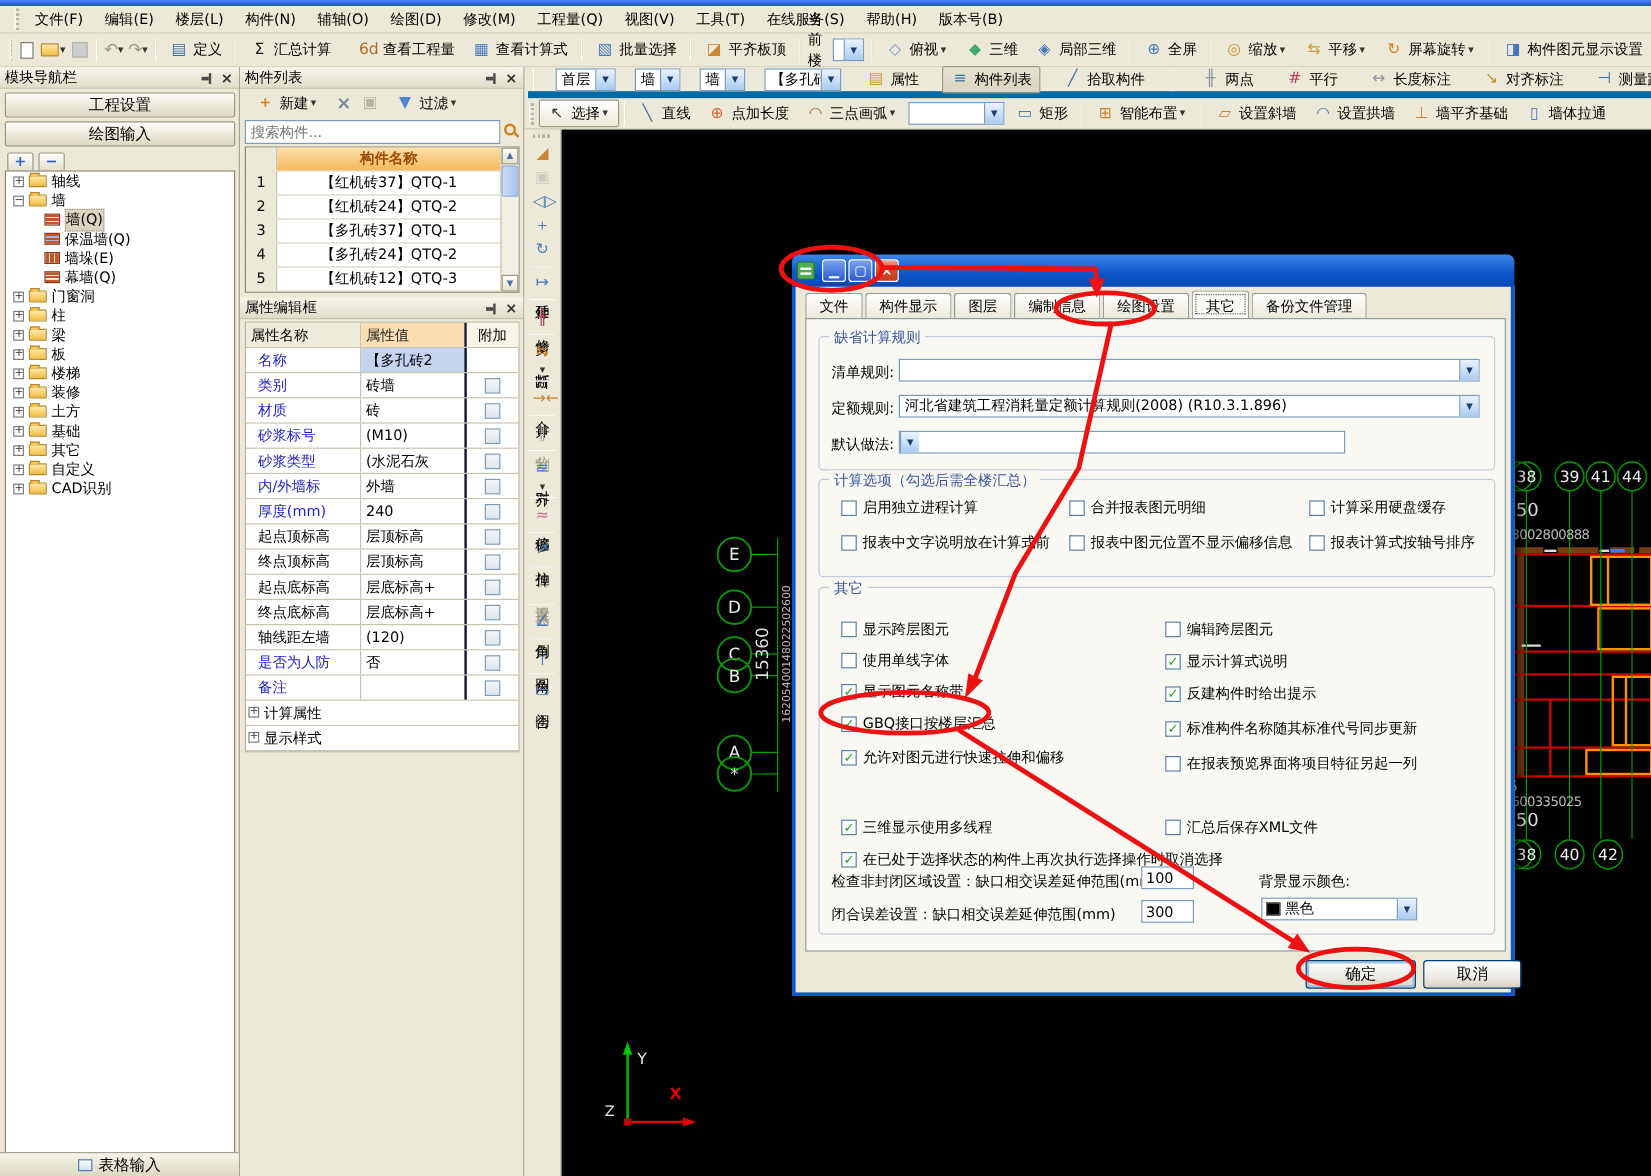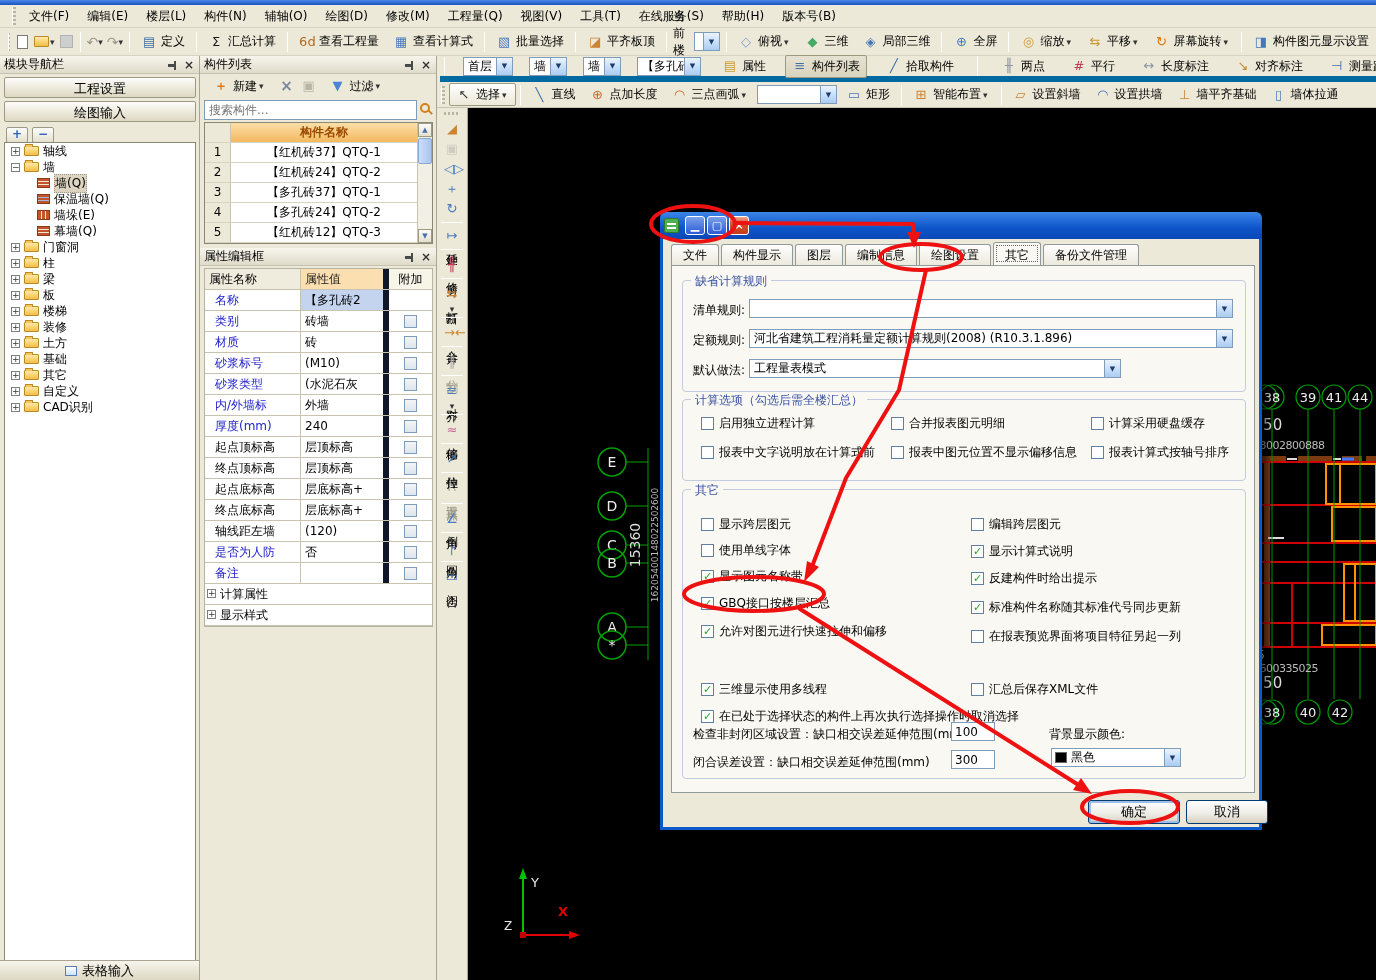--- a/index.html
+++ b/index.html
@@ -73,21 +73,21 @@
   .chead .cname{background:linear-gradient(#FCDFA9,#F3B95F);color:#9C4A00;font-weight:bold;}
   .chead .cnum{background:var(--beige);}
   #comp-scroll{position:absolute;right:0;top:0;bottom:0;width:15px;background:#F2F0E4;border-left:1px solid #C9C4B2;}
   .sbtn{position:absolute;left:0;width:14px;height:14px;background:linear-gradient(#FDFCFB,#E4E0CE);border:1px solid #9D9A84;color:#4A6FA5;font-size:7px;text-align:center;line-height:12px;}
   .sthumb{position:absolute;left:0;top:15px;width:14px;height:26px;background:linear-gradient(90deg,#CDDDF8,#A8C4EE);border:1px solid #8CA8D8;border-radius:2px;}
 
   #property-panel{left:200px;top:248px;width:237px;height:732px;}
   #prop-table{position:absolute;left:4px;top:20px;width:229px;background:#fff;border:1px solid #B8B4A2;}
   .prow{display:flex;height:21px;border-bottom:1px solid #C9C4B2;}
   .pc1{width:96px;padding-left:10px;line-height:20px;border-right:1px solid #C9C4B2;white-space:nowrap;overflow:hidden;flex:none;}
-  .pc2{width:88px;padding-left:4px;line-height:20px;border-right:6px solid #0f172a;white-space:nowrap;overflow:hidden;flex:none;}
+  .pc2{width:88px;padding-left:4px;line-height:20px;border-right:2px solid #0f172a;white-space:nowrap;overflow:hidden;flex:none;}
   .pc3{flex:1;display:flex;align-items:center;justify-content:center;}
   .phead .pc1{background:#EFEBDD;padding-left:4px;}
   .phead .pc2{background:#FBDFB0;}
   .phead .pc3{background:#F7F4E8;}
   .pblue{color:#2222CC;}
   .pselval{background:#C4D3EE;}
   .pcheck{width:13px;height:13px;border:1px solid #7F9DB9;background:linear-gradient(#F4F4F4,#DDE6EE);}
   .pplus{width:9px;height:9px;border:1px solid #7E7E7E;background:#fff;font-size:9px;line-height:7px;text-align:center;color:#333;margin:5px 4px 0 2px;flex:none;}
 
   
@@ -834,21 +834,20 @@
               <span class="val"></span>
               <span class="dda">▼</span>
             </span>
             <span class="dlbl" style="left:10px;top:51px;">定额规则:</span>
    <span class="xpcombo" style="position:absolute;left:66px;top:48px;width:484px;">
               <span class="val">河北省建筑工程消耗量定额计算规则(2008) (R10.3.1.896)</span>
               <span class="dda">▼</span>
             </span>
             <span class="dlbl" style="left:10px;top:81px;">默认做法:</span>
    <span class="xpcombo" style="position:absolute;left:66px;top:78px;width:372px;">
-              <span class="val">工程量表模式</span>
               <span class="dda">▼</span>
             </span>
           </div>
       </div>
 
       <div class="grpbox" id="grp-calc" style="left:10px;top:133px;width:564px;height:82px;">
         <span class="grptitle">计算选项（勾选后需全楼汇总）</span>
         <div id="calc-cbs">
             <label class="xp-cb" style="left:18px;top:15px;">
               <span class="box"></span>

